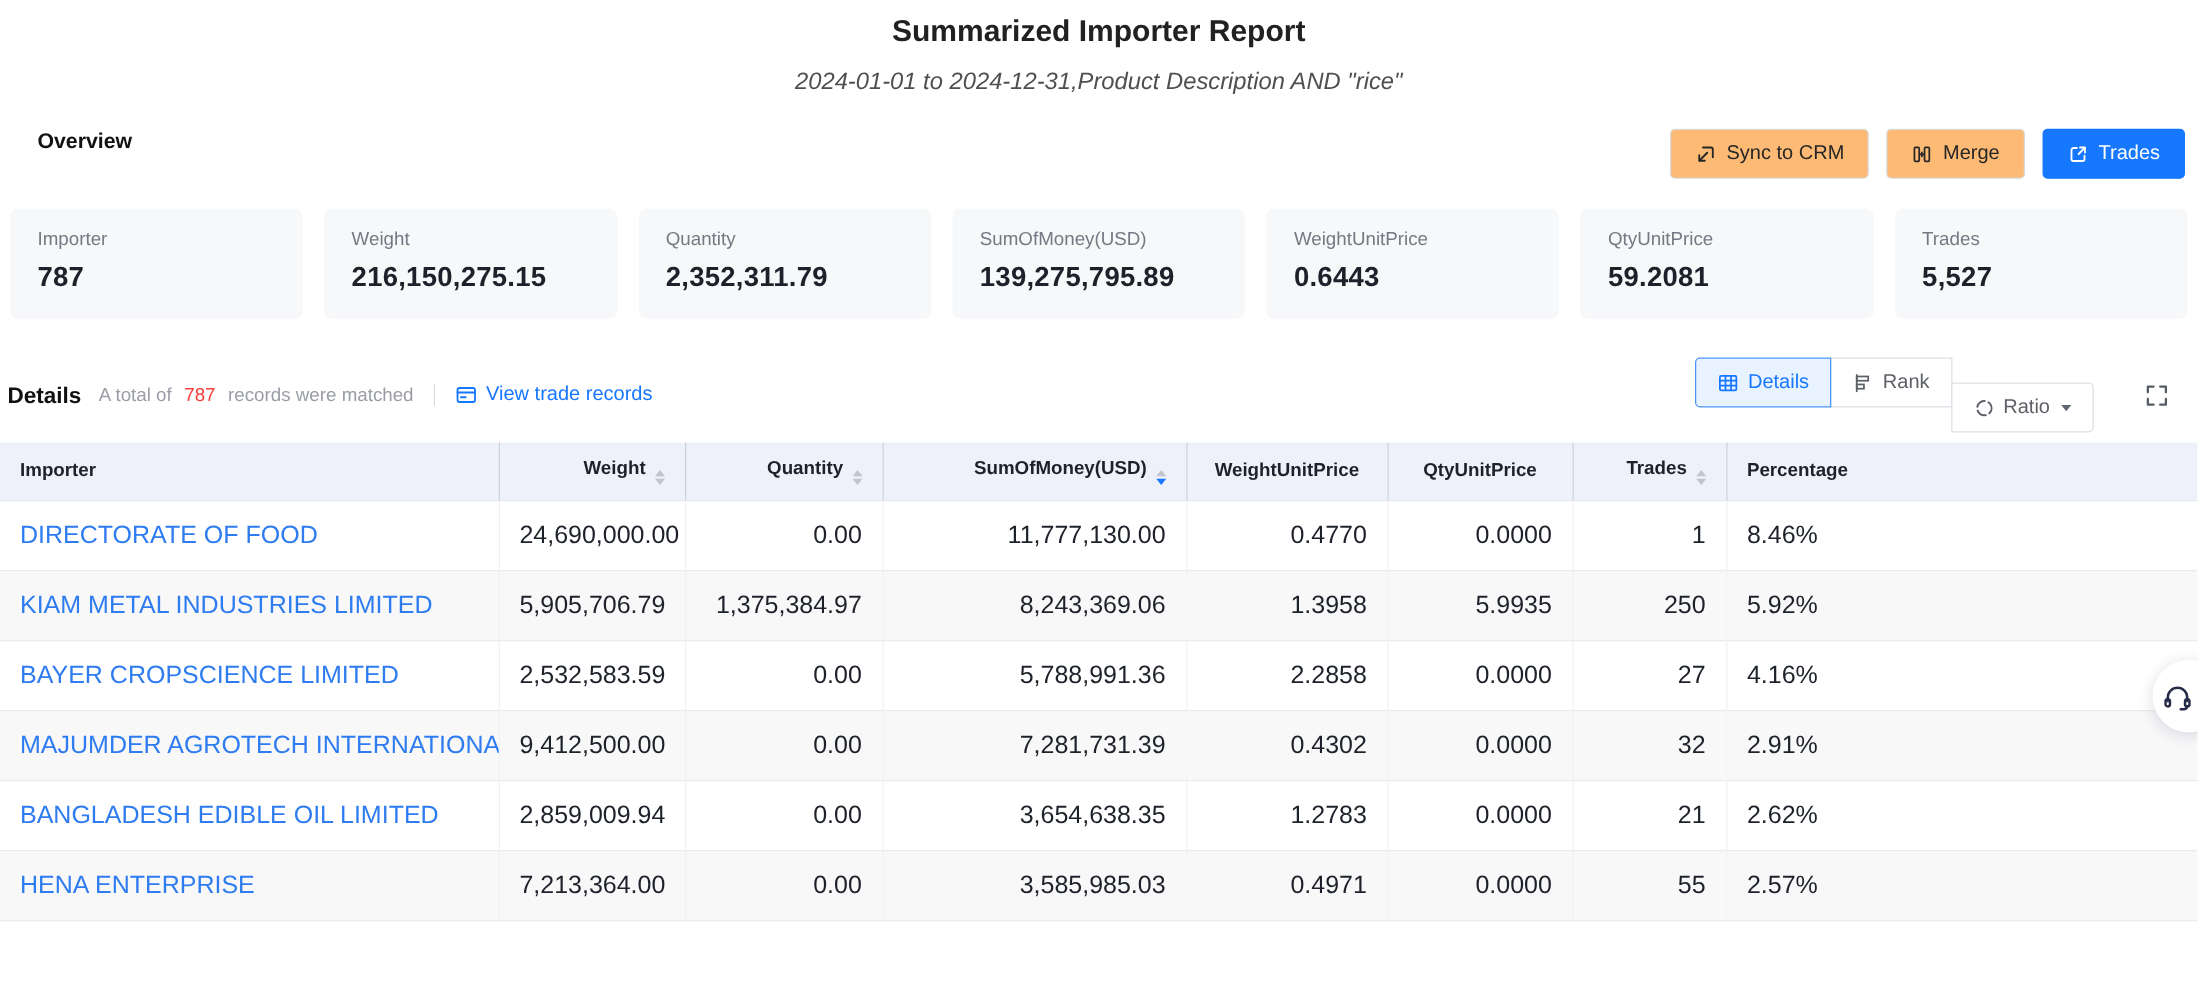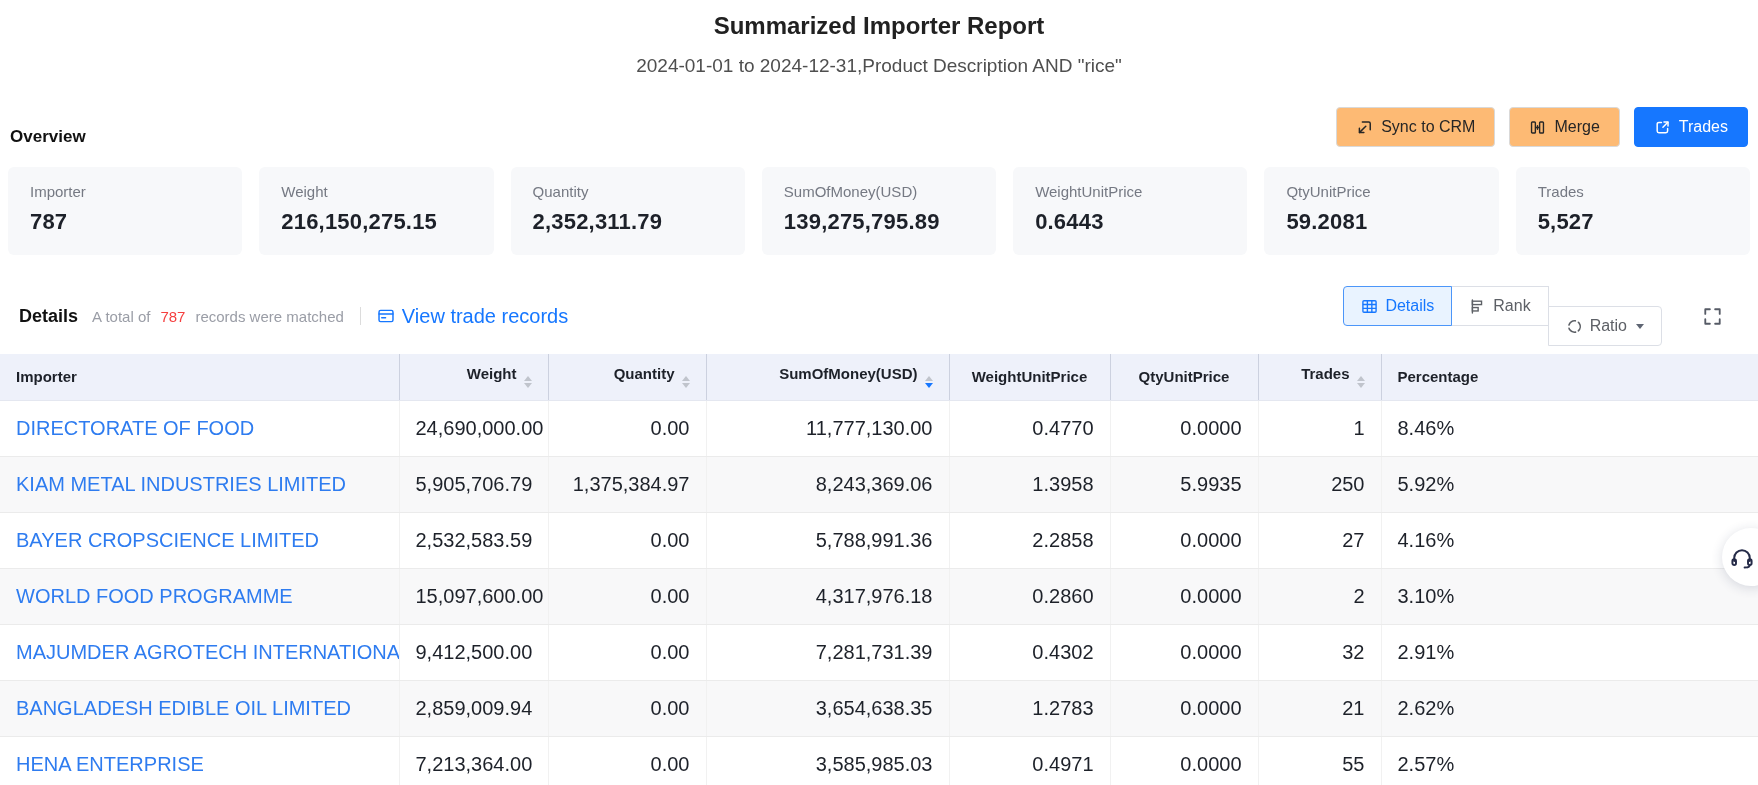--- a/index.html
+++ b/index.html
@@ -13,45 +13,45 @@
     --border:#dcdfe6;
   }
   *{box-sizing:border-box;}
   html,body{margin:0;padding:0;width:1758px;height:785px;overflow:hidden;background:#fff;
     font-family:"Liberation Sans","DejaVu Sans",sans-serif;color:var(--text-dark);}
   .page{width:1758px;height:785px;position:relative;}
 
   
   .report-header{padding-top:12px;text-align:center;}
   .report-title{font-size:24px;font-weight:600;color:#212121;margin:0;}
-  .report-subtitle{margin-top:15px;font-size:19px;font-weight:500;color:#4f4f4f;}
-
-  
-  .overview-bar{margin-top:26px;padding:0 10px;display:flex;align-items:flex-end;justify-content:space-between;height:44px;}
+  .report-subtitle{margin-top:15px;font-size:19px;font-weight:500;color:#4f4f4f;font-style:italic;}
+
+  
+  .overview-bar{margin-top:26px;padding:0 10px;display:flex;align-items:flex-start;justify-content:space-between;height:44px;margin-left:20px;}
   .section-heading{font-size:17px;font-weight:700;color:#111;}
   .overview-actions{display:flex;align-items:center;gap:14px;}
   .btn{display:inline-flex;align-items:center;gap:8px;height:40px;padding:0 19px;border:1px solid #d9d9d9;
     border-radius:4px;background:#fdba74;font-size:16px;color:#262626;cursor:pointer;font-family:inherit;}
   .btn svg{flex:0 0 auto;}
   .btn-primary{background:var(--accent);border-color:var(--accent);color:#fff;}
 
   
   .stat-cards{margin-top:20px;padding:0 8px;display:flex;gap:17px;}
   .stat-card{flex:1;background:var(--card-bg);border-radius:6px;height:88px;padding:16px 22px;}
   .stat-label{font-size:15px;color:#757983;}
   .stat-value{margin-top:9px;font-size:22px;font-weight:700;color:var(--text-dark);letter-spacing:.2px;}
 
   
-  .details-bar{margin-top:40px;padding:0 19px;display:flex;align-items:center;justify-content:space-between;height:42px;}
+  .details-bar{margin-top:40px;padding:0 6px;display:flex;align-items:center;justify-content:space-between;height:42px;}
   .details-left{display:flex;align-items:center;}
   .details-heading{font-size:18px;font-weight:700;color:#111;}
   .matched-text{margin-left:14px;font-size:15px;color:#9a9da6;display:flex;align-items:flex-end;gap:8px;}
   .matched-count{color:var(--red);padding:0 2px;}
   .v-divider{width:1px;height:18px;background:#dcdcdc;margin:0 16px;}
-  .view-link{display:inline-flex;align-items:center;gap:7px;font-size:20px;color:var(--accent);cursor:pointer;text-decoration:none;}
+  .view-link{display:inline-flex;align-items:center;gap:7px;font-size:16px;color:var(--accent);cursor:pointer;text-decoration:none;}
 
   .details-right{display:flex;align-items:center;}
   .seg-group{display:flex;}
   .seg{display:inline-flex;align-items:center;gap:7px;height:40px;padding:0 17px;border:1px solid var(--border);
     background:#fff;color:#5d6066;font-size:16px;cursor:pointer;font-family:inherit;}
   .seg + .seg{margin-left:-1px;}
   .seg:first-child{border-radius:4px 0 0 4px;}
   .seg:last-child{border-radius:0 4px 4px 0;margin-top:20px;}
   .seg.active{background:var(--accent-bg);border-color:#4c96f9;color:var(--accent);position:relative;z-index:1;}
   .caret-down{width:0;height:0;border-left:4.5px solid transparent;border-right:4.5px solid transparent;
@@ -294,30 +294,20 @@
           <td class="al"><a class="importer-link">BAYER CROPSCIENCE LIMITED</a></td>
           <td class="ar">2,532,583.59</td>
           <td class="ar">0.00</td>
           <td class="ar">5,788,991.36</td>
           <td class="ar">2.2858</td>
           <td class="ar">0.0000</td>
           <td class="ar">27</td>
           <td class="al">4.16%</td>
         </tr>
         <tr>
-          <td class="al"><a class="importer-link">WORLD FOOD PROGRAMME</a></td>
-          <td class="ar">15,097,600.00</td>
-          <td class="ar">0.00</td>
-          <td class="ar">4,317,976.18</td>
-          <td class="ar">0.2860</td>
-          <td class="ar">0.0000</td>
-          <td class="ar">2</td>
-          <td class="al">3.10%</td>
-        </tr>
-        <tr>
           <td class="al"><a class="importer-link">MAJUMDER AGROTECH INTERNATIONAL</a></td>
           <td class="ar">9,412,500.00</td>
           <td class="ar">0.00</td>
           <td class="ar">7,281,731.39</td>
           <td class="ar">0.4302</td>
           <td class="ar">0.0000</td>
           <td class="ar">32</td>
           <td class="al">2.91%</td>
         </tr>
         <tr>

